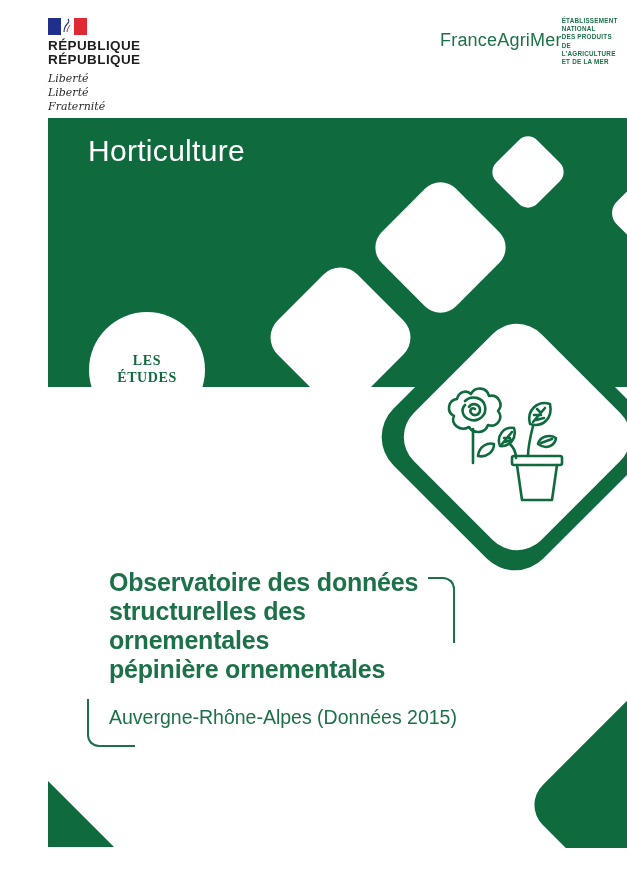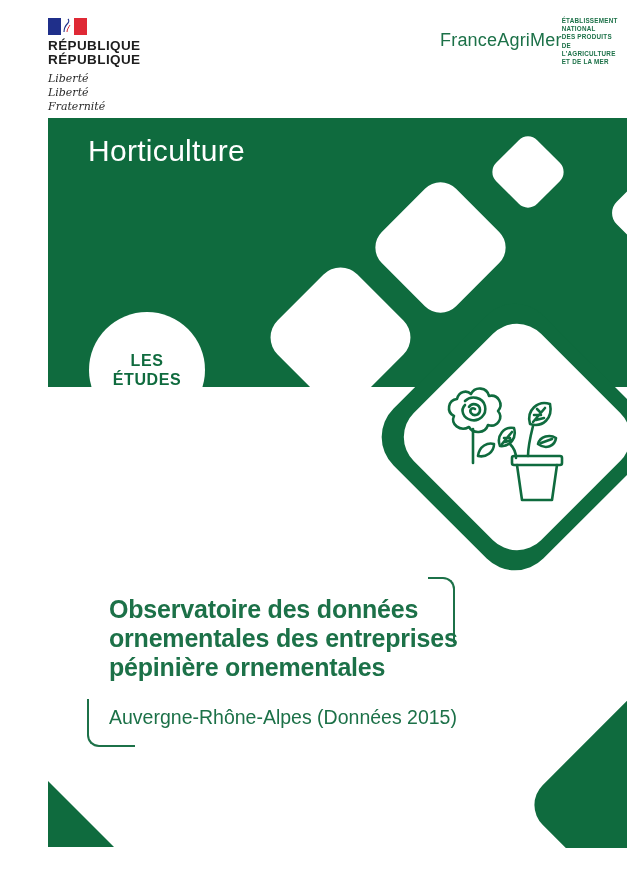--- a/index.html
+++ b/index.html
@@ -35,31 +35,31 @@
   .ring-diamond{left:409px;top:331px;width:212px;height:212px;border-radius:40px;background:var(--green);z-index:1;}
   .diamond-a{left:388px;top:195px;width:105px;height:105px;border-radius:22px;}
   .diamond-s1{left:499px;top:143px;width:58px;height:58px;border-radius:13px;}
   .diamond-s2{left:622px;top:173px;width:80px;height:80px;border-radius:16px;}
   .diamond-b{left:284px;top:281px;width:113px;height:113px;border-radius:24px;}
   .diamond-flower{left:427px;top:347px;width:180px;height:180px;border-radius:34px;}
 
   .banner-title{position:absolute;left:88px;top:134px;color:#ffffff;font-size:30px;font-weight:normal;letter-spacing:.3px;z-index:3;}
   .badge-circle{position:absolute;left:89px;top:312px;width:116px;height:116px;border-radius:50%;background:#ffffff;z-index:3;
     display:flex;flex-direction:column;align-items:center;justify-content:center;}
-  .badge-circle span{color:var(--green);font-weight:bold;font-size:16px;line-height:1.2;letter-spacing:.6px;}
+  .badge-circle span{color:var(--green);font-weight:bold;font-size:14px;line-height:1.2;letter-spacing:.6px;font-family:Liberation Serif, serif;}
   .flower-art{position:absolute;left:438px;top:380px;z-index:3;}
 
   
   .bracket-tr{position:absolute;left:428px;top:577px;width:27px;height:66px;
     border-top:2.5px solid var(--text-green);border-right:2.5px solid var(--text-green);
     border-top-right-radius:12px;z-index:4;}
   .bracket-bl{position:absolute;left:87px;top:699px;width:48px;height:48px;
     border-left:2.5px solid var(--text-green);border-bottom:2.5px solid var(--text-green);
     border-bottom-left-radius:12px;z-index:4;}
-  .doc-title{position:absolute;left:109px;top:595px;width:360px;color:var(--text-green);
+  .doc-title{position:absolute;left:109px;top:568px;width:360px;color:var(--text-green);
     font-size:25px;font-weight:bold;line-height:29px;letter-spacing:-.2px;z-index:5;}
   .doc-subtitle{position:absolute;left:109px;top:706px;color:var(--text-green);font-size:19.5px;z-index:5;}
 
   
   .corner-triangle{position:absolute;left:48px;top:781px;width:66px;height:66px;background:var(--green);
     clip-path:polygon(0 0,100% 100%,0 100%);z-index:1;}
   .br-clip{position:absolute;left:480px;top:700px;width:147px;height:148px;overflow:hidden;z-index:1;}
   .br-diamond{position:absolute;left:83px;top:8px;width:194px;height:194px;background:var(--green);
     transform:rotate(45deg);border-radius:28px;}
 </style>
@@ -152,21 +152,21 @@
     <path d="M100 64 C102 56 112 54 118 58 C117 66 108 70 100 64 Z"></path>
     <path d="M103 63 L114 59"></path>
 
     <rect x="74" y="76" width="50" height="9" rx="2"></rect>
     <path d="M79 85 L84 120 L114 120 L119 85"></path>
   </svg>
 
   <div class="bracket-tr"></div>
   <div class="doc-title">
     <div>Observatoire des données</div>
-    <div>ornementales des entreprises</div>
+    <div>structurelles des ornementales</div>
     <div>pépinière ornementales</div>
   </div>
   <div class="bracket-bl"></div>
   <div class="doc-subtitle">Auvergne-Rhône-Alpes (Données 2015)</div>
 
   <div class="corner-triangle"></div>
   <div class="br-clip">
     <div class="br-diamond"></div>
   </div>
 

